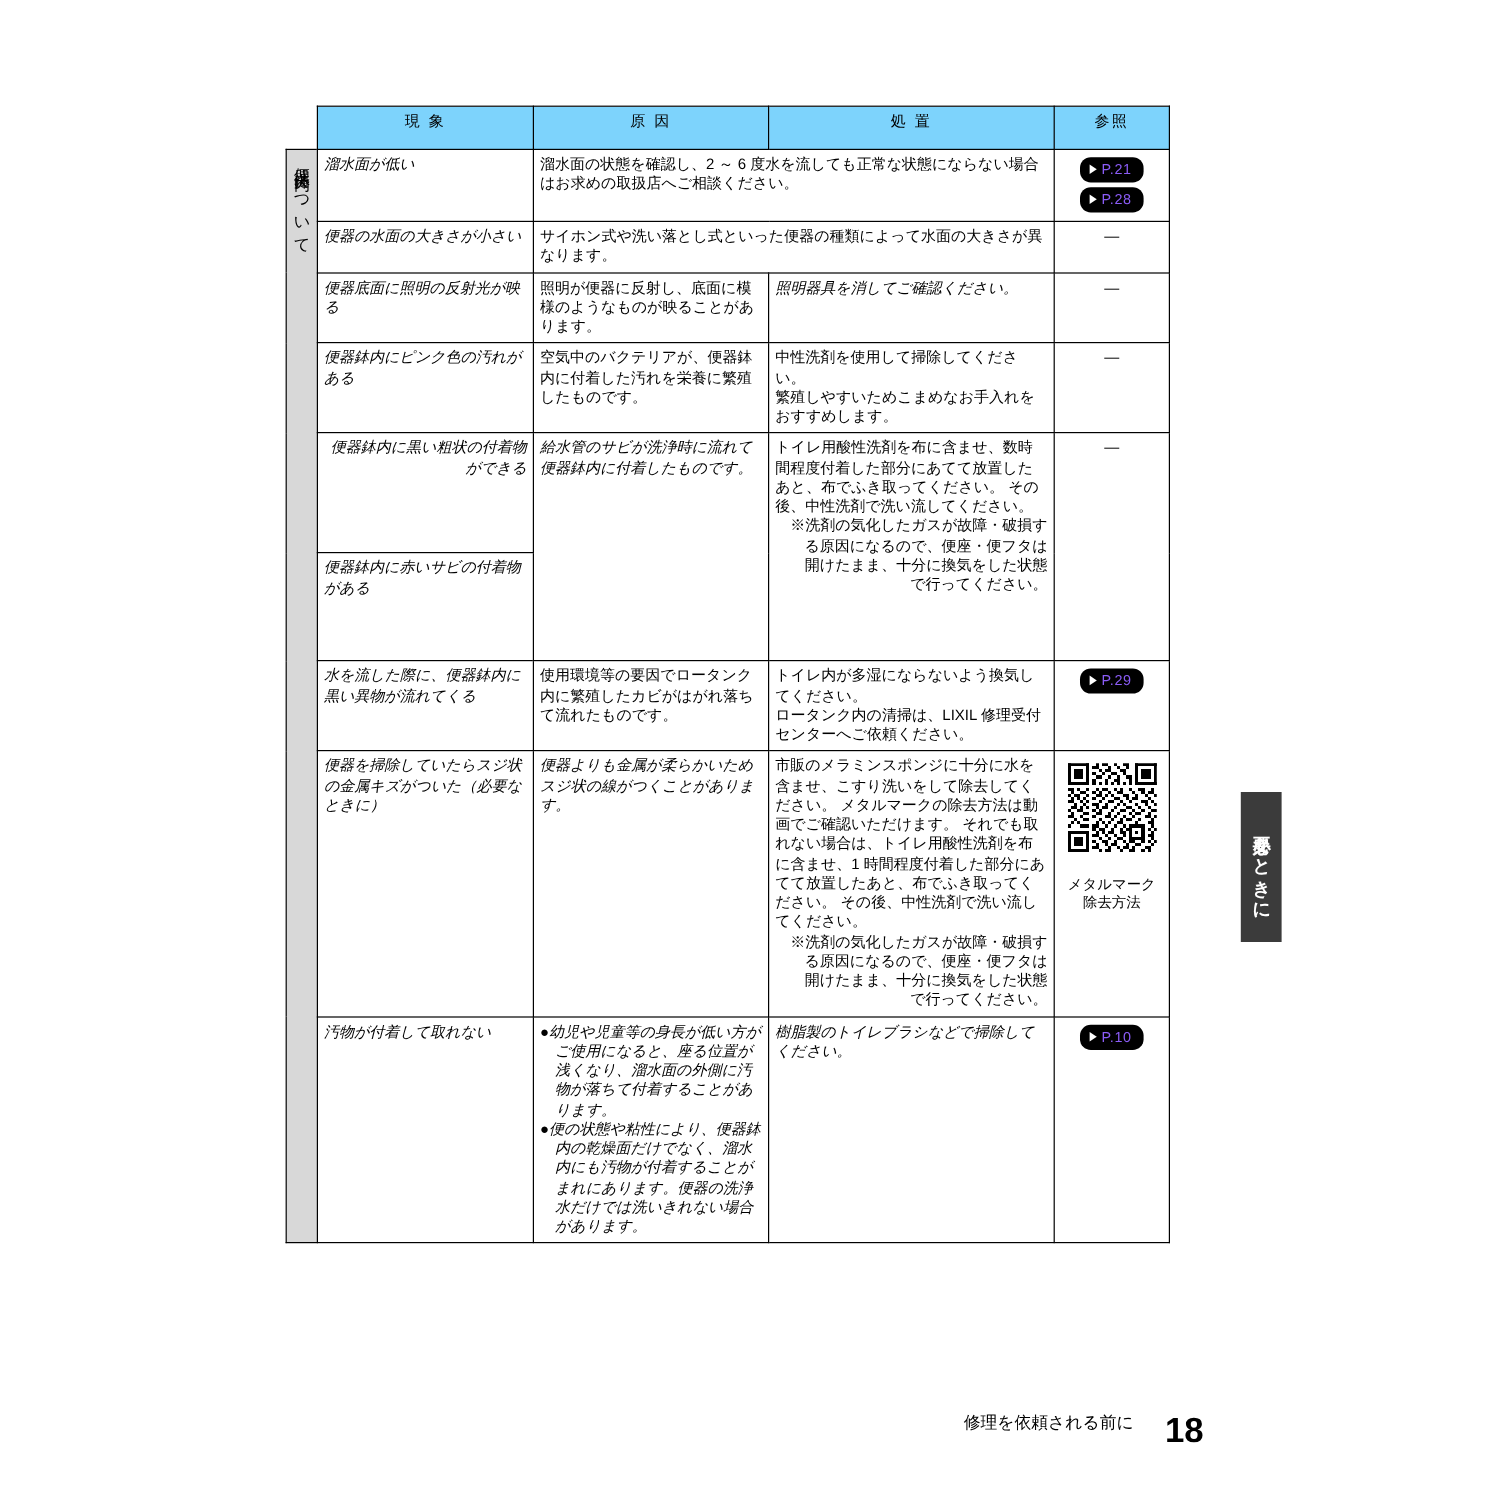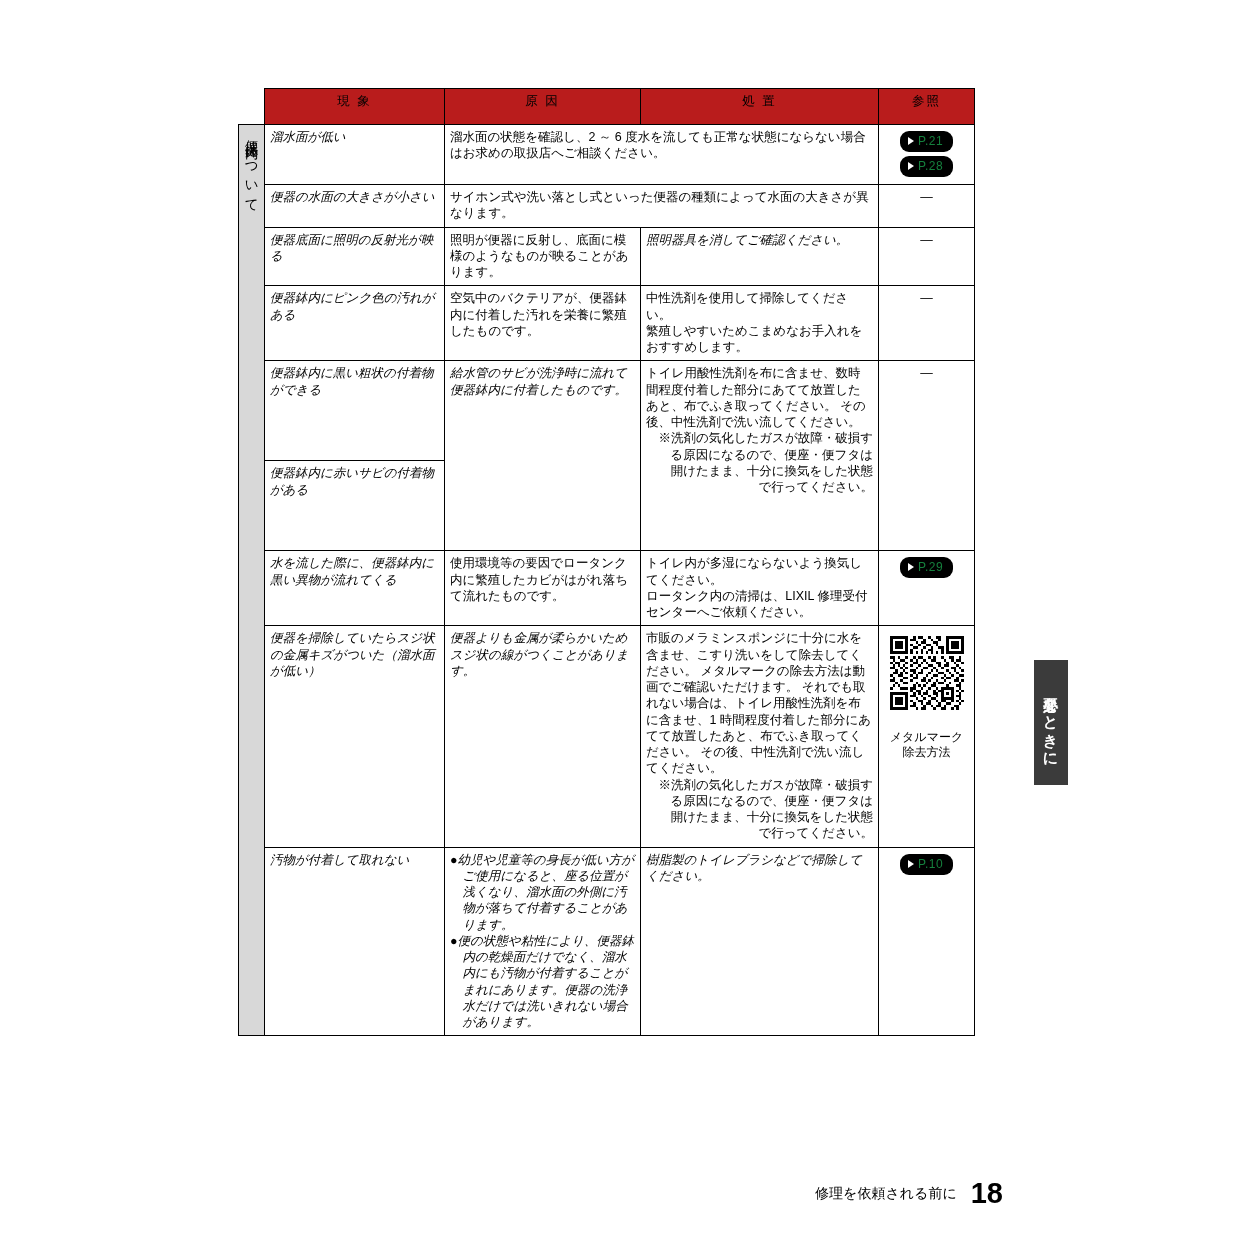--- a/index.html
+++ b/index.html
@@ -34,21 +34,21 @@
   }
   table.tt td, table.tt th {
     border: 1px solid #000;
     vertical-align: top;
     padding: 4px 5px 5px 5px;
     font-size: 12.5px;
     line-height: 1.3;
     font-weight: normal;
   }
   thead th {
-    background: #b91c1c;
+    background: #7dd3fc;
     text-align: center;
     vertical-align: middle;
     height: 26px;
     padding: 3px 4px;
     font-size: 13px;
     letter-spacing: 2px;
   }
 
   
   col.c-side { width: 26px; }
@@ -75,21 +75,21 @@
     white-space: nowrap;
   }
 
   td.mid { vertical-align: middle; font-style: italic; }
   td.ctr { text-align: center; vertical-align: middle; }
 
   
   .pill {
     display: inline-block;
     background: #000;
-    color: #15803d;
+    color: #8b5cf6;
     border-radius: 9px;
     font-size: 12px;
     line-height: 1;
     padding: 4px 10px 5px 8px;
     letter-spacing: 0.5px;
     margin: 2px 0;
     white-space: nowrap;
   }
   .pill .tri {
     display: inline-block;
@@ -155,22 +155,22 @@
     letter-spacing: 1px;
     line-height: 1;
   }
 
   
   .footer {
     position: absolute;
     right: 237px;
     bottom: 30px;
     display: flex;
-    align-items: center;
-    gap: 14px;
+    align-items: flex-start;
+    gap: 26px;
     margin-top: 45px;
   }
   .footer .ftxt { font-size: 14px; }
   .footer .fnum { font-size: 29px; font-weight: bold; }
 </style>
 </head>
 <body>
 
 <div class="page">
 
@@ -221,21 +221,21 @@
 
         <tr>
           <td class="mid">便器鉢内にピンク色の汚れがある</td>
           <td>空気中のバクテリアが、便器鉢内に付着した汚れを栄養に繁殖したものです。</td>
           <td style="white-space:pre-line;margin-left:36px;">中性洗剤を使用して掃除してください。
 繁殖しやすいためこまめなお手入れをおすすめします。</td>
           <td class="ctr dash">—</td>
         </tr>
 
         <tr>
-          <td class="mid" style="height:90px;">便器鉢内に黒い粗状の付着物ができる</td>
+          <td class="mid" style="height:90px;text-align:right;">便器鉢内に黒い粗状の付着物ができる</td>
           <td class="mid" rowspan="2">給水管のサビが洗浄時に流れて便器鉢内に付着したものです。</td>
           <td rowspan="2">
             <span>トイレ用酸性洗剤を布に含ませ、数時間程度付着した部分にあてて放置したあと、布でふき取ってください。</span>
             <span>その後、中性洗剤で洗い流してください。</span>
             <span class="note-indent">※洗剤の気化したガスが故障・破損する原因になるので、便座・便フタは開けたまま、十分に換気をした状態で行ってください。</span>
           </td>
           <td class="ctr dash" rowspan="2">—</td>
         </tr>
 
         <tr>
@@ -246,21 +246,21 @@
           <td class="mid">水を流した際に、便器鉢内に黒い異物が流れてくる</td>
           <td>使用環境等の要因でロータンク内に繁殖したカビがはがれ落ちて流れたものです。</td>
           <td style="white-space:pre-line;">トイレ内が多湿にならないよう換気してください。
 ロータンク内の清掃は、LIXIL 修理受付センターへご依頼ください。</td>
           <td class="ctr">
             <span class="pill"><span class="tri"></span><span>P.29</span></span>
           </td>
         </tr>
 
         <tr>
-          <td class="mid">便器を掃除していたらスジ状の金属キズがついた（溜水面が低い）</td>
+          <td class="mid">便器を掃除していたらスジ状の金属キズがついた（必要なときに）</td>
           <td class="mid">便器よりも金属が柔らかいためスジ状の線がつくことがあります。</td>
           <td>
             <span>市販のメラミンスポンジに十分に水を含ませ、こすり洗いをして除去してください。</span>
             <span>メタルマークの除去方法は動画でご確認いただけます。</span>
             <span>それでも取れない場合は、トイレ用酸性洗剤を布に含ませ、1 時間程度付着した部分にあてて放置したあと、布でふき取ってください。</span>
             <span>その後、中性洗剤で洗い流してください。</span>
             <span class="note-indent">※洗剤の気化したガスが故障・破損する原因になるので、便座・便フタは開けたまま、十分に換気をした状態で行ってください。</span>
           </td>
           <td class="ctr">
             <div class="qr-block">

